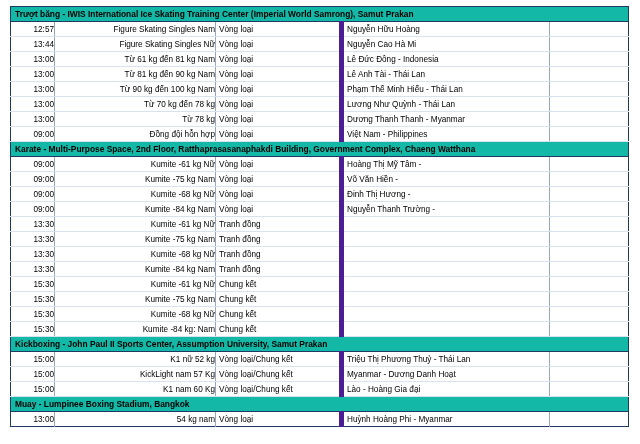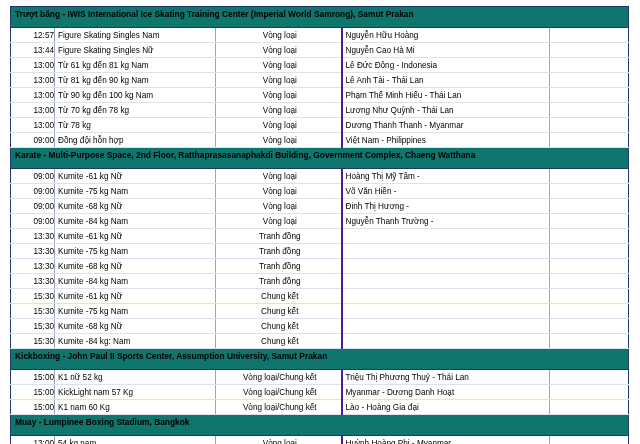--- a/index.html
+++ b/index.html
@@ -25,50 +25,49 @@
     font-size: 8.2px;
     color: #000000;
   }
   col.c-time  { width: 44px; }
   col.c-event { width: 161px; }
   col.c-round { width: 126px; }
   col.c-match { width: 208px; }
   col.c-extra { width: 79px; }
 
   tr.section-row > td {
-    background: #0f766e;
+    background: #14b8a6;
     font-weight: bold;
     font-size: 8.4px;
-    padding: 2px 0 8px 4px;
+    padding: 2px 0 2px 4px;
     border-top: 1px solid #1f3864;
     border-bottom: 1px solid #1f3864;
     white-space: nowrap;
     overflow: hidden;
   }
   tr.event-row > td {
     height: 14px;
     border-bottom: 1px solid #d9e2ef;
     padding: 0 0 0 3px;
     vertical-align: middle;
     white-space: nowrap;
     overflow: hidden;
   }
   td.time {
     text-align: right;
     padding: 0;
     border-right: 1px solid #9aa7b8;
   }
   td.event {
-    text-align: left;
+    text-align: right;
     border-right: 1px solid #9aa7b8;
   }
   td.round {
-    text-align: center;
     padding: 0;
-    border-right: 2px solid #4c1d95;
+    border-right: 5px solid #4c1d95;
   }
   td.match {
     text-align: left;
     border-right: 1px solid #9aa7b8;
   }
   td.extra {
     text-align: left;
   }
   tr.event-row:last-child > td { border-bottom: none; }
 </style>

